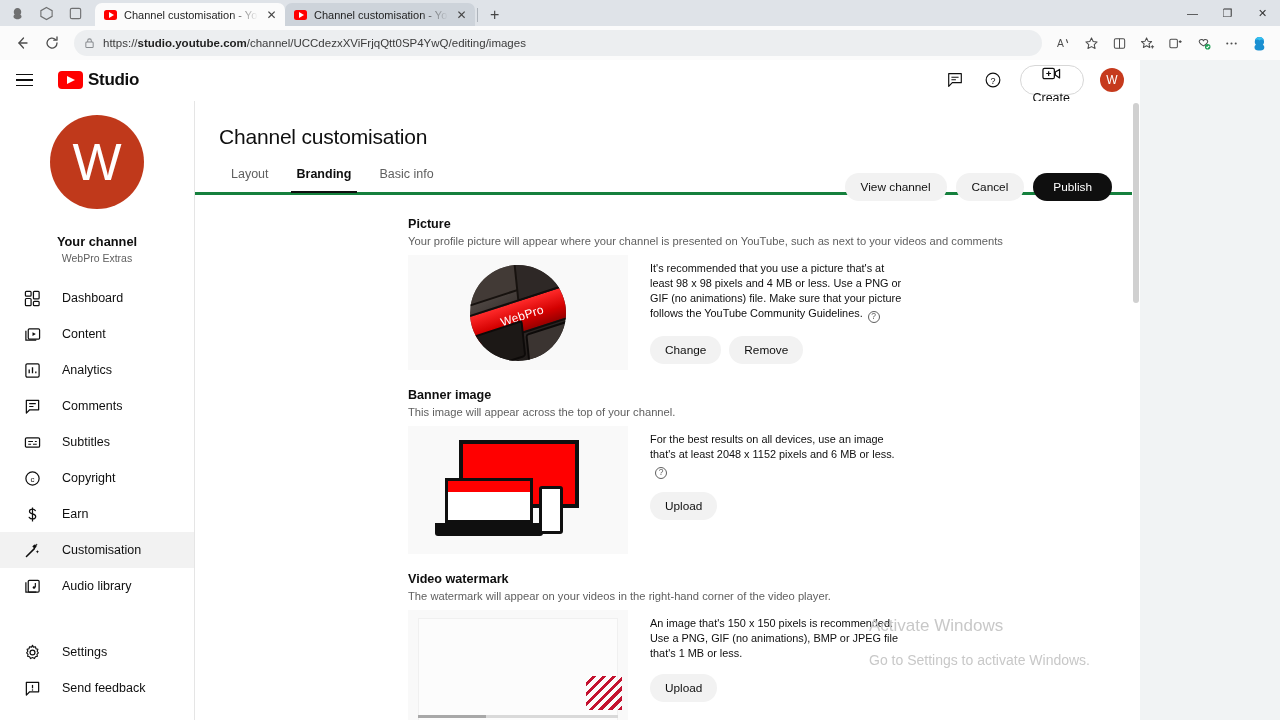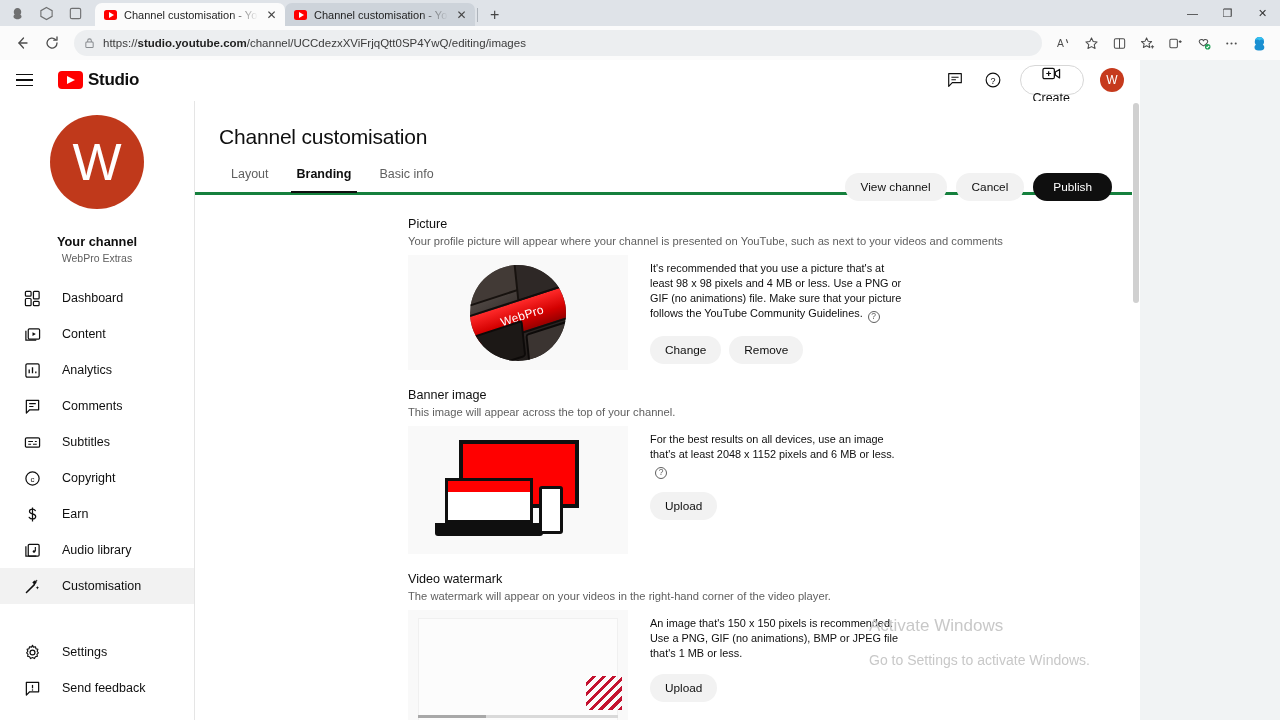--- a/index.html
+++ b/index.html
@@ -121,21 +121,21 @@
   .main { flex: 1 1 auto; position: relative; overflow: hidden; background:#fff; }
   .page-title { font-size: 21px; color:#0f0f0f; padding: 24px 0 0 24px; letter-spacing:-.2px; }
 
   .tabs { display:flex; gap: 0; padding: 18px 0 0 22px; border-bottom: 3px solid #15803d; }
   .tab-i { padding: 0 14px 11px 14px; font-size: 12.5px; color:#606060; position:relative; }
   .tab-i.active { color:#0f0f0f; font-weight:bold; }
   .tab-i.active::after { content:""; position:absolute; left: 8px; right: 8px; bottom:-1px; height: 2px; background:#0f0f0f; }
 
   .content { padding: 22px 0 0 213px; }
   .section { margin-bottom: 8px; }
-  .sec-title { font-size: 12.6px; font-weight: normal; color:#0f0f0f; }
+  .sec-title { font-size: 12.6px; font-weight: bold; color:#0f0f0f; }
   .sec-desc { font-size: 11.2px; color:#606060; margin-top: 4px; }
   .sec-body { display:flex; gap: 22px; margin-top: 8px; }
 
   .thumb { width: 220px; height: 115px; background:#f9f9f9; flex: 0 0 220px;
     display:flex; align-items:center; justify-content:center; position:relative; overflow:hidden; }
   .thumb.tall { height: 128px; }
 
   .side { padding-top: 6px; max-width: 260px; }
   .side p { font-size: 10.9px; color:#0f0f0f; line-height: 15px; }
   .qmark { display:inline-flex; width: 12px; height:12px; border:1px solid #606060; border-radius:50%;
@@ -438,40 +438,40 @@
           </div>
           <div class="nav-item">
             <span class="ic">
               <svg width="17" height="17" viewBox="0 0 18 18">
                   <path d="M12 4.8C11.2 3.7 10.2 3.3 9 3.3c-1.8 0-3.2 1-3.2 2.4 0 3.4 6.6 1.9 6.6 5.4 0 1.6-1.5 2.6-3.4 2.6-1.5 0-2.7-.5-3.5-1.7" fill="none" stroke="#0f0f0f" stroke-width="1.3" stroke-linecap="round"></path>
                   <path d="M9 1.6v14.8" stroke="#0f0f0f" stroke-width="1.3"></path>
                 </svg>
             </span>
             <span>Earn</span>
           </div>
+          <div class="nav-item active">
+            <span class="ic">
+              <svg width="17" height="17" viewBox="0 0 18 18">
+                  <path d="M2.6 15.4L11 7" stroke="#0f0f0f" stroke-width="1.6" stroke-linecap="round"></path>
+                  <path d="M11.2 7.2l1.6-1.6a1.3 1.3 0 0 0 0-1.9l-.5-.5a1.3 1.3 0 0 0-1.9 0L8.8 4.8z" fill="#0f0f0f"></path>
+                  <path d="M14.2 8.5l.5 1.3 1.3.5-1.3.5-.5 1.3-.5-1.3-1.3-.5 1.3-.5zM13.2 1.6l.4 1 1 .4-1 .4-.4 1-.4-1-1-.4 1-.4z" fill="#0f0f0f"></path>
+                </svg>
+            </span>
+            <span>Customisation</span>
+          </div>
           <div class="nav-item">
             <span class="ic">
               <svg width="17" height="17" viewBox="0 0 18 18">
                   <rect x="4.5" y="2.5" width="11.5" height="12.5" rx="1.2" fill="none" stroke="#0f0f0f" stroke-width="1.3"></rect>
                   <path d="M2 4.5v10.5h11" fill="none" stroke="#0f0f0f" stroke-width="1.3"></path>
                   <path d="M12 5.4v4.4" stroke="#0f0f0f" stroke-width="1.2"></path>
                   <circle cx="10.6" cy="10.1" r="1.4" fill="#0f0f0f"></circle>
                 </svg>
             </span>
             <span>Audio library</span>
-          </div>
-          <div class="nav-item active">
-            <span class="ic">
-              <svg width="17" height="17" viewBox="0 0 18 18">
-                  <path d="M2.6 15.4L11 7" stroke="#0f0f0f" stroke-width="1.6" stroke-linecap="round"></path>
-                  <path d="M11.2 7.2l1.6-1.6a1.3 1.3 0 0 0 0-1.9l-.5-.5a1.3 1.3 0 0 0-1.9 0L8.8 4.8z" fill="#0f0f0f"></path>
-                  <path d="M14.2 8.5l.5 1.3 1.3.5-1.3.5-.5 1.3-.5-1.3-1.3-.5 1.3-.5zM13.2 1.6l.4 1 1 .4-1 .4-.4 1-.4-1-1-.4 1-.4z" fill="#0f0f0f"></path>
-                </svg>
-            </span>
-            <span>Customisation</span>
           </div>
         </div>
 
         <div class="sb-spacer"></div>
 
         <div class="sb-bottom">
           <div class="nav-item">
             <span class="ic">
               <svg width="17" height="17" viewBox="0 0 18 18">
                   <circle cx="9" cy="9" r="2.6" fill="none" stroke="#0f0f0f" stroke-width="1.3"></circle>

